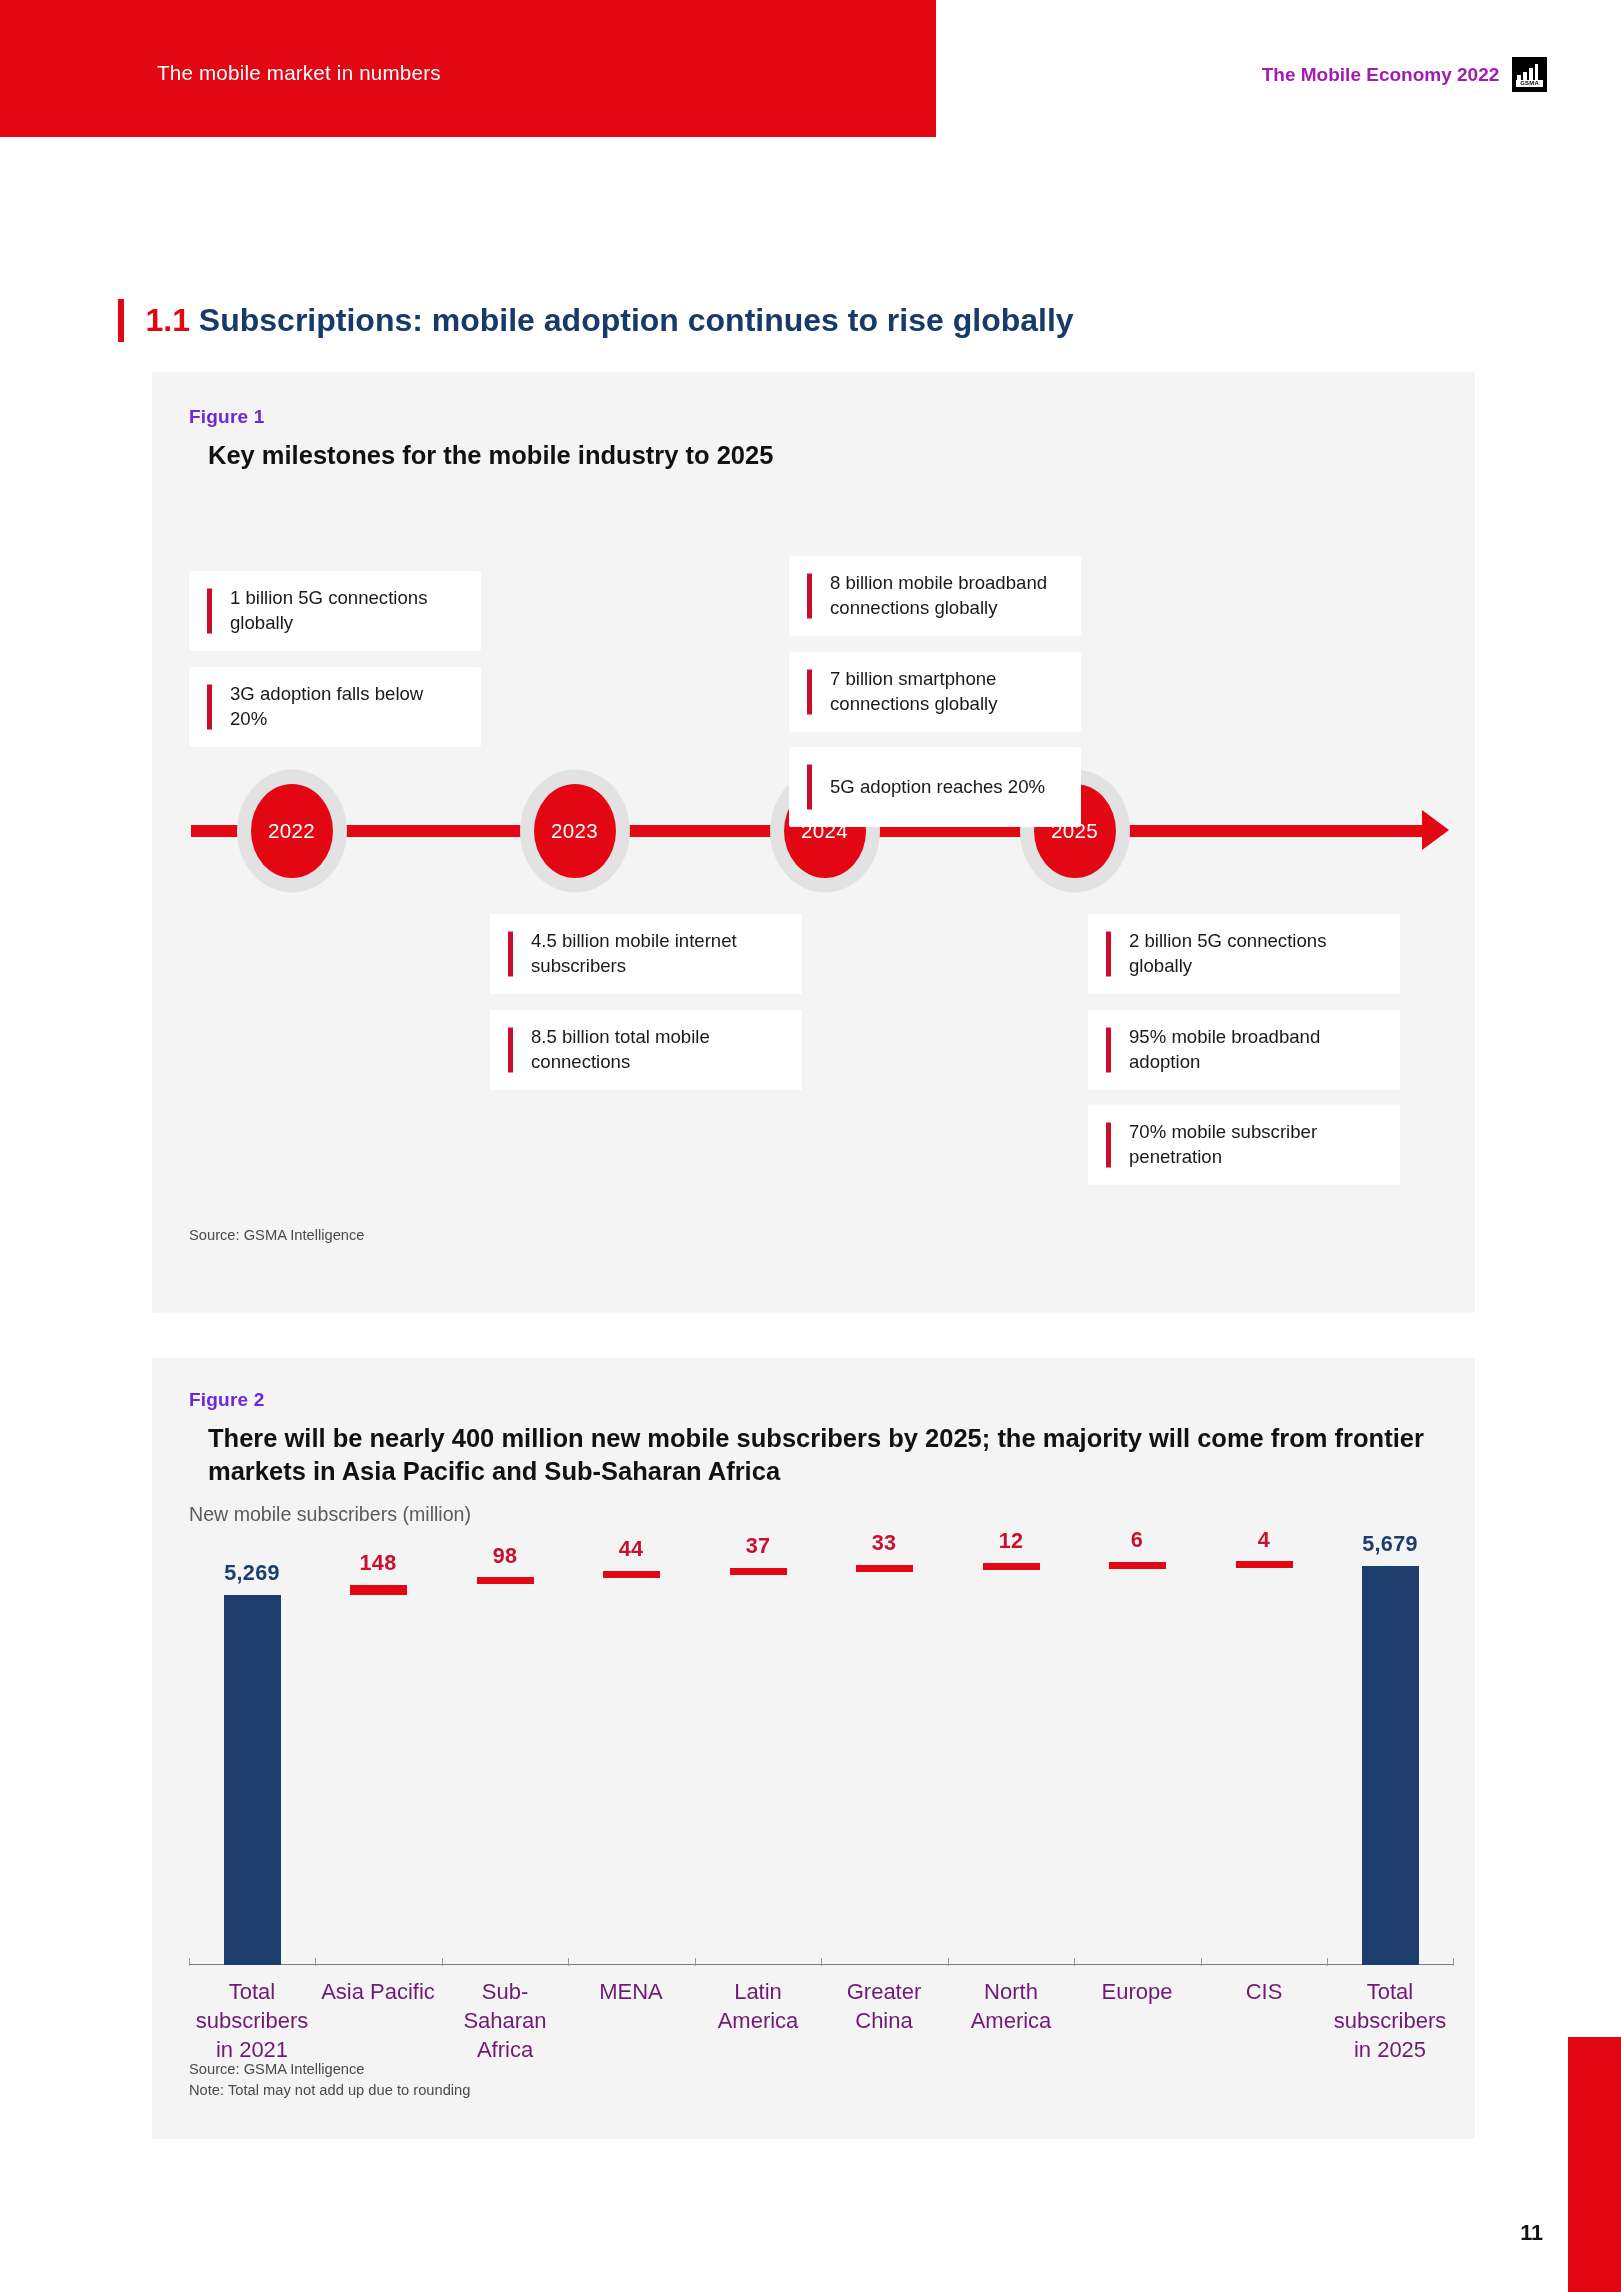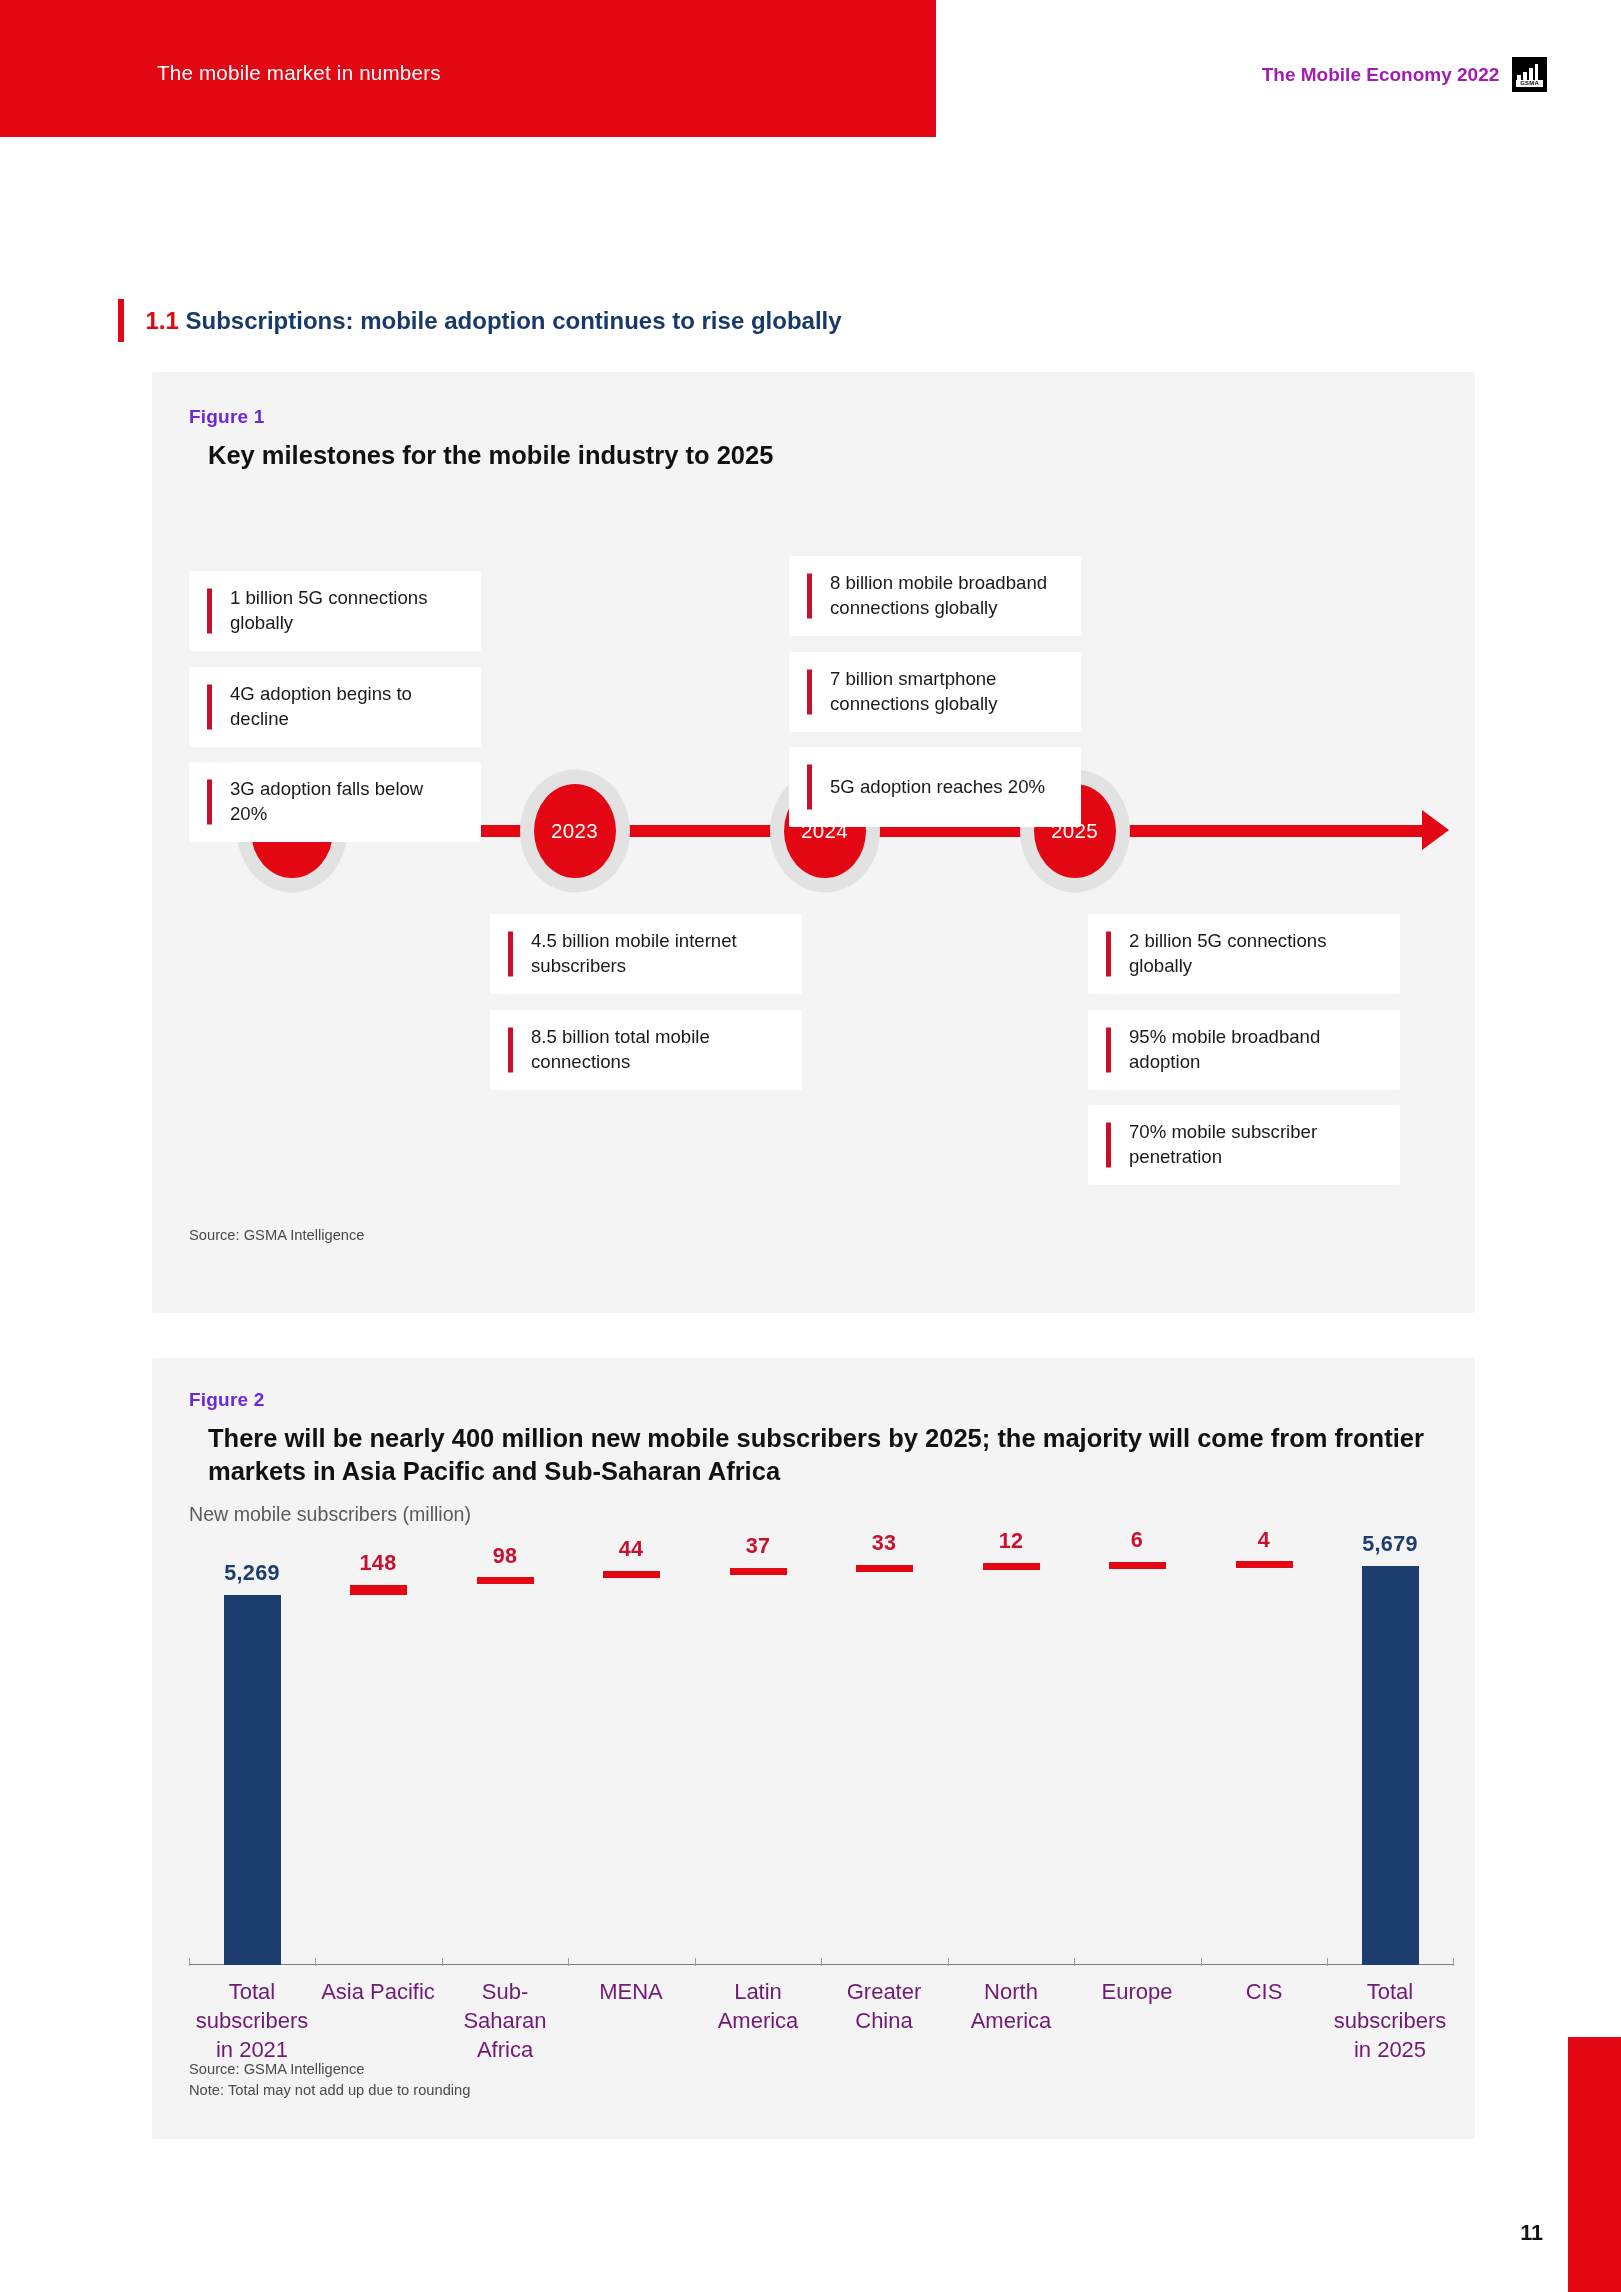--- a/index.html
+++ b/index.html
@@ -45,21 +45,21 @@
     font-weight:700; letter-spacing:0.3px;
   }
 
   
   .section-title-wrap{
     position:absolute; left:118px; top:299px;
     display:flex; align-items:center;
   }
   .section-rule{ width:5.9px; height:43px; background:#E30613; margin-right:21.6px; }
   .section-title{
-    font-size:24px; font-weight:700; color:#173A6A; white-space:nowrap;
+    font-size:32px; font-weight:700; color:#173A6A; white-space:nowrap;
   }
   .section-title .num{ color:#E30613; }
 
   
   .panel{
     position:absolute; background:#F4F4F4; border-radius:2.9px;
   }
   #figure1-panel{ left:152px; top:372px; width:1323px; height:941px; }
   #figure2-panel{ left:152px; top:1358px; width:1323px; height:781px; }
 
@@ -239,24 +239,20 @@
       <span class="tl-circle">
         <span class="tl-year">2025</span>
       </span>
     </div>
   </div>
 
   <div class="ms-col" style="left:37px; top:199px;">
     <div class="ms-card">
       <span class="ms-bar"></span>
       <span class="ms-text">1 billion 5G connections globally</span>
-    </div>
-    <div class="ms-card">
-      <span class="ms-bar"></span>
-      <span class="ms-text">4G adoption begins to decline</span>
     </div>
     <div class="ms-card">
       <span class="ms-bar"></span>
       <span class="ms-text">3G adoption falls below 20%</span>
     </div>
   </div>
 
   <div class="ms-col" style="left:637px; top:184px;">
     <div class="ms-card">
       <span class="ms-bar"></span>

